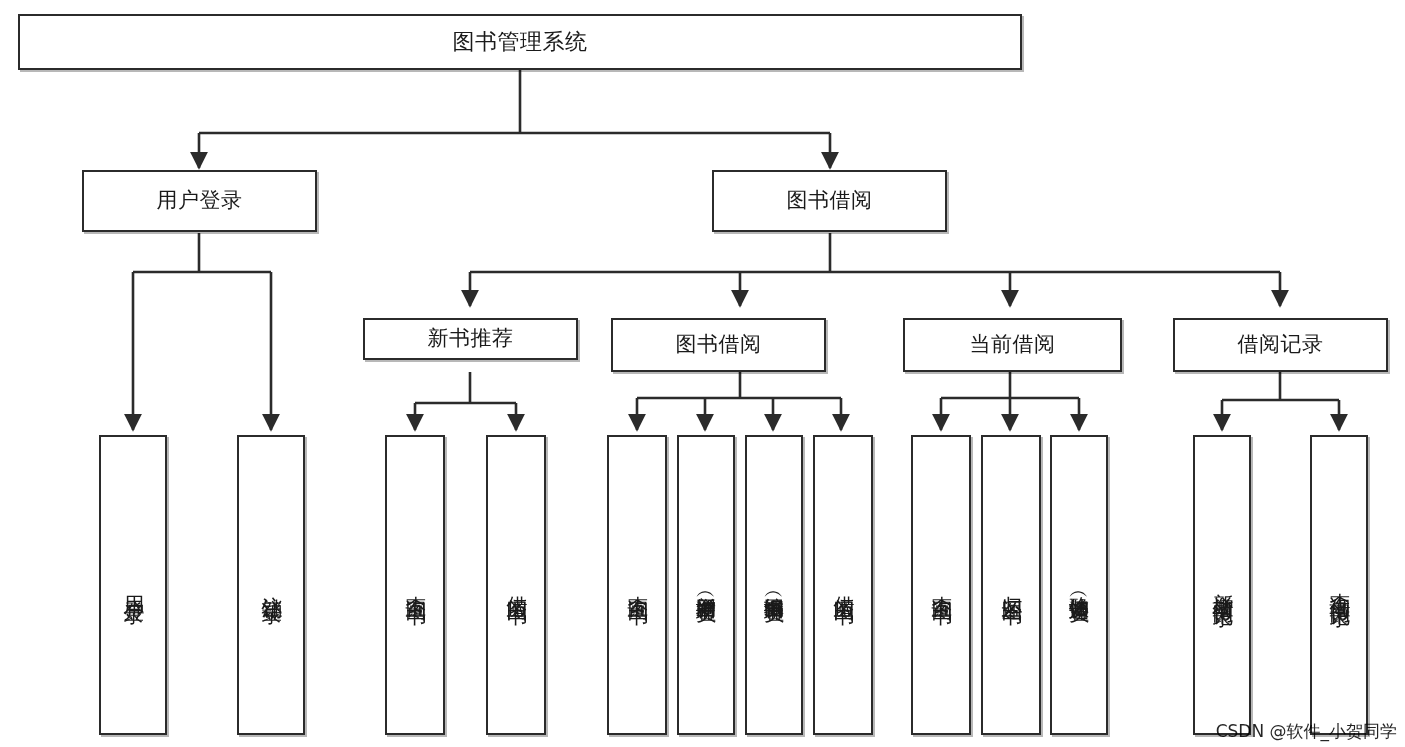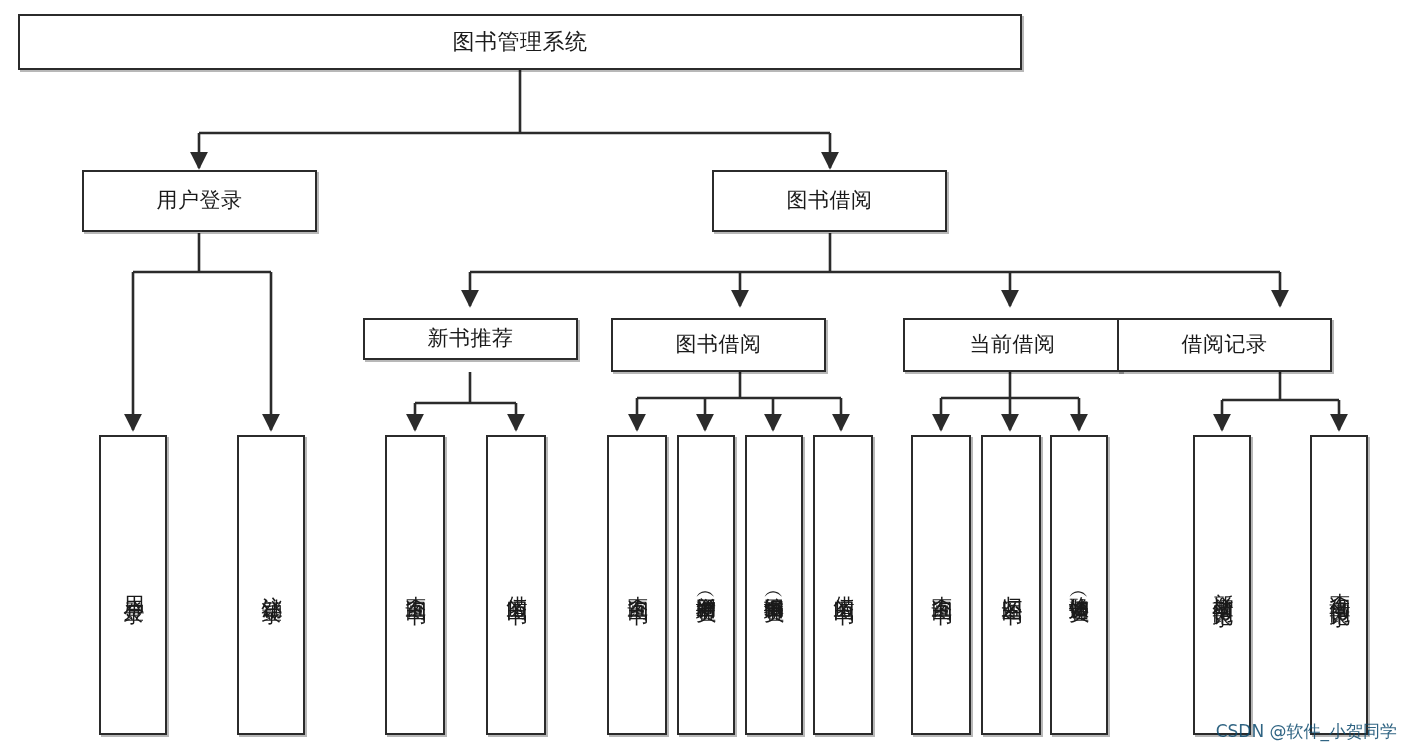--- a/index.html
+++ b/index.html
@@ -68,21 +68,21 @@
   }
   .node.vert.tight .label {
     font-size: 20px;
     letter-spacing: 1px;
   }
   #watermark {
     position: absolute;
     right: 8px;
     bottom: 4px;
     font-size: 17px;
-    color: #0c4a6e;
+    color: #000000;
     opacity: 0.85;
     z-index: 5;
     white-space: nowrap;
     font-family: "DejaVu Sans", "Liberation Sans", sans-serif;
     margin-top: 48px;
   }
 </style>
 </head>
 <body>
 
@@ -151,21 +151,21 @@
 
   <div class="node horiz" style="left:363px; top:318px; width:215px; height:42px;">
     <span class="label">新书推荐</span>
   </div>
   <div class="node horiz" style="left:611px; top:318px; width:215px; height:54px;">
     <span class="label">图书借阅</span>
   </div>
   <div class="node horiz" style="left:903px; top:318px; width:219px; height:54px;">
     <span class="label">当前借阅</span>
   </div>
-  <div class="node horiz" style="left:1117px; top:318px; width:215px; height:54px;">
+  <div class="node horiz" style="left:1173px; top:318px; width:215px; height:54px;">
     <span class="label">借阅记录</span>
   </div>
 
   <div class="node vert" style="left:99px; top:435px; width:68px; height:300px;">
     <span class="label">用户登录</span>
   </div>
   <div class="node vert" style="left:237px; top:435px; width:68px; height:300px;">
     <span class="label">注销登录</span>
   </div>
 

